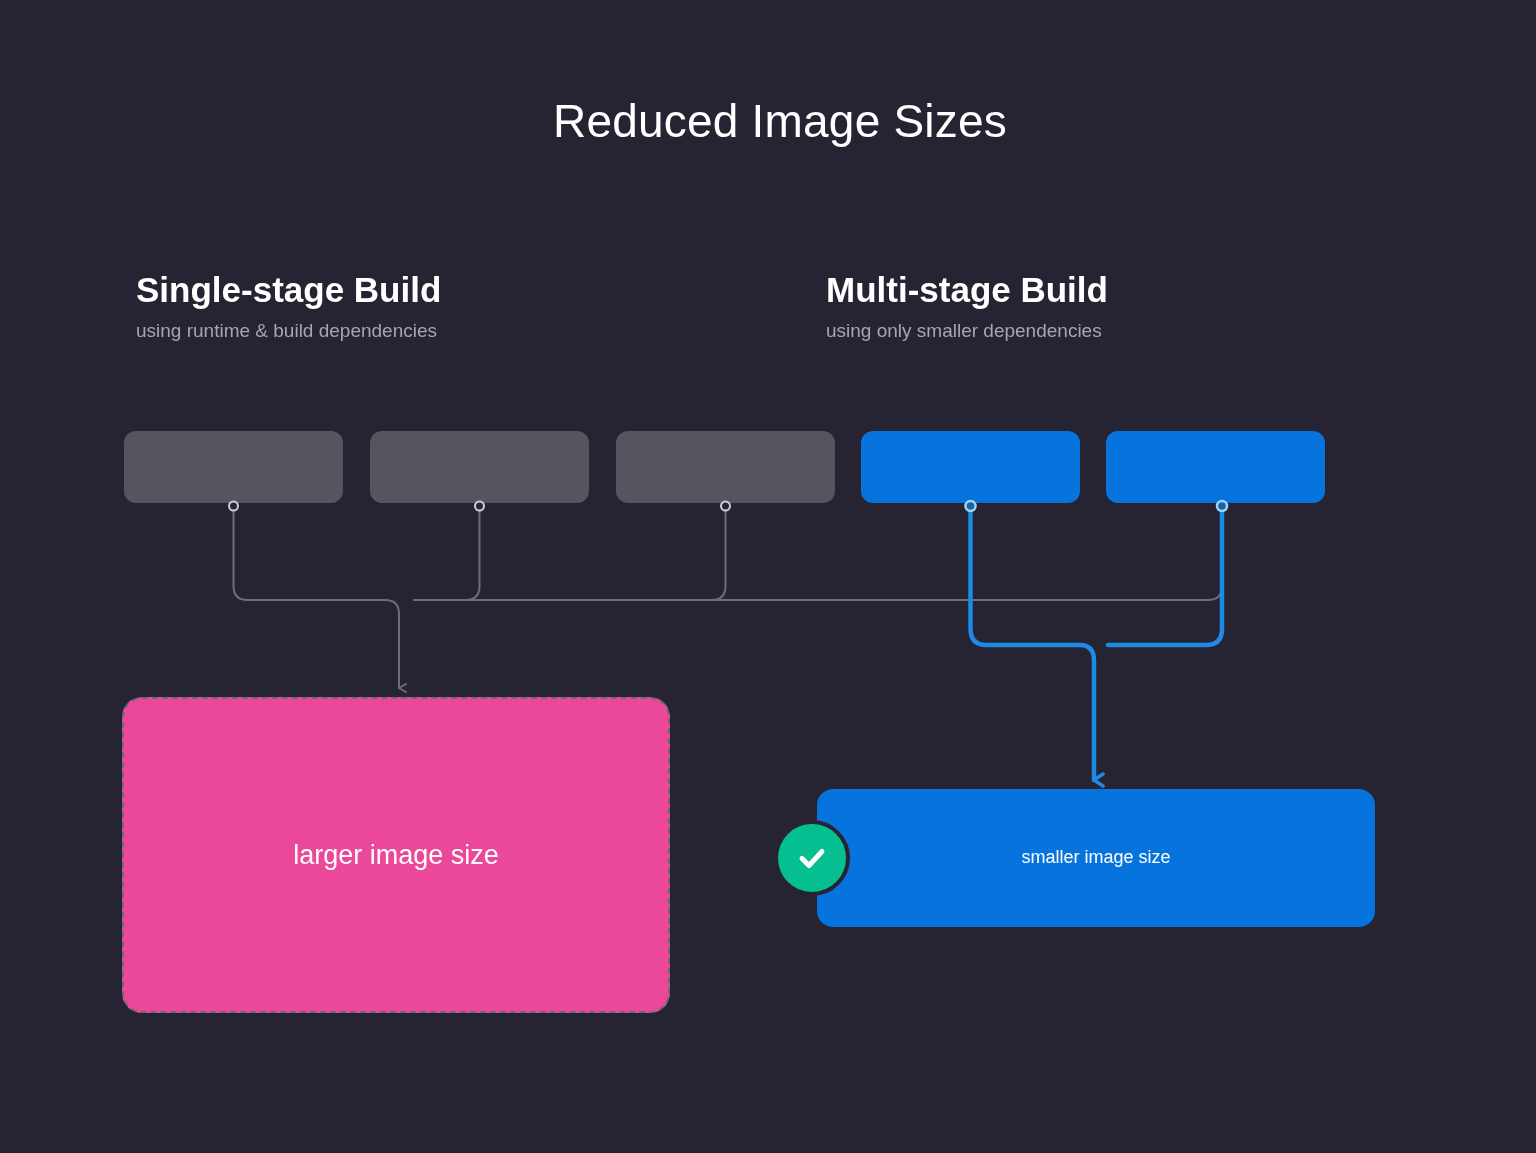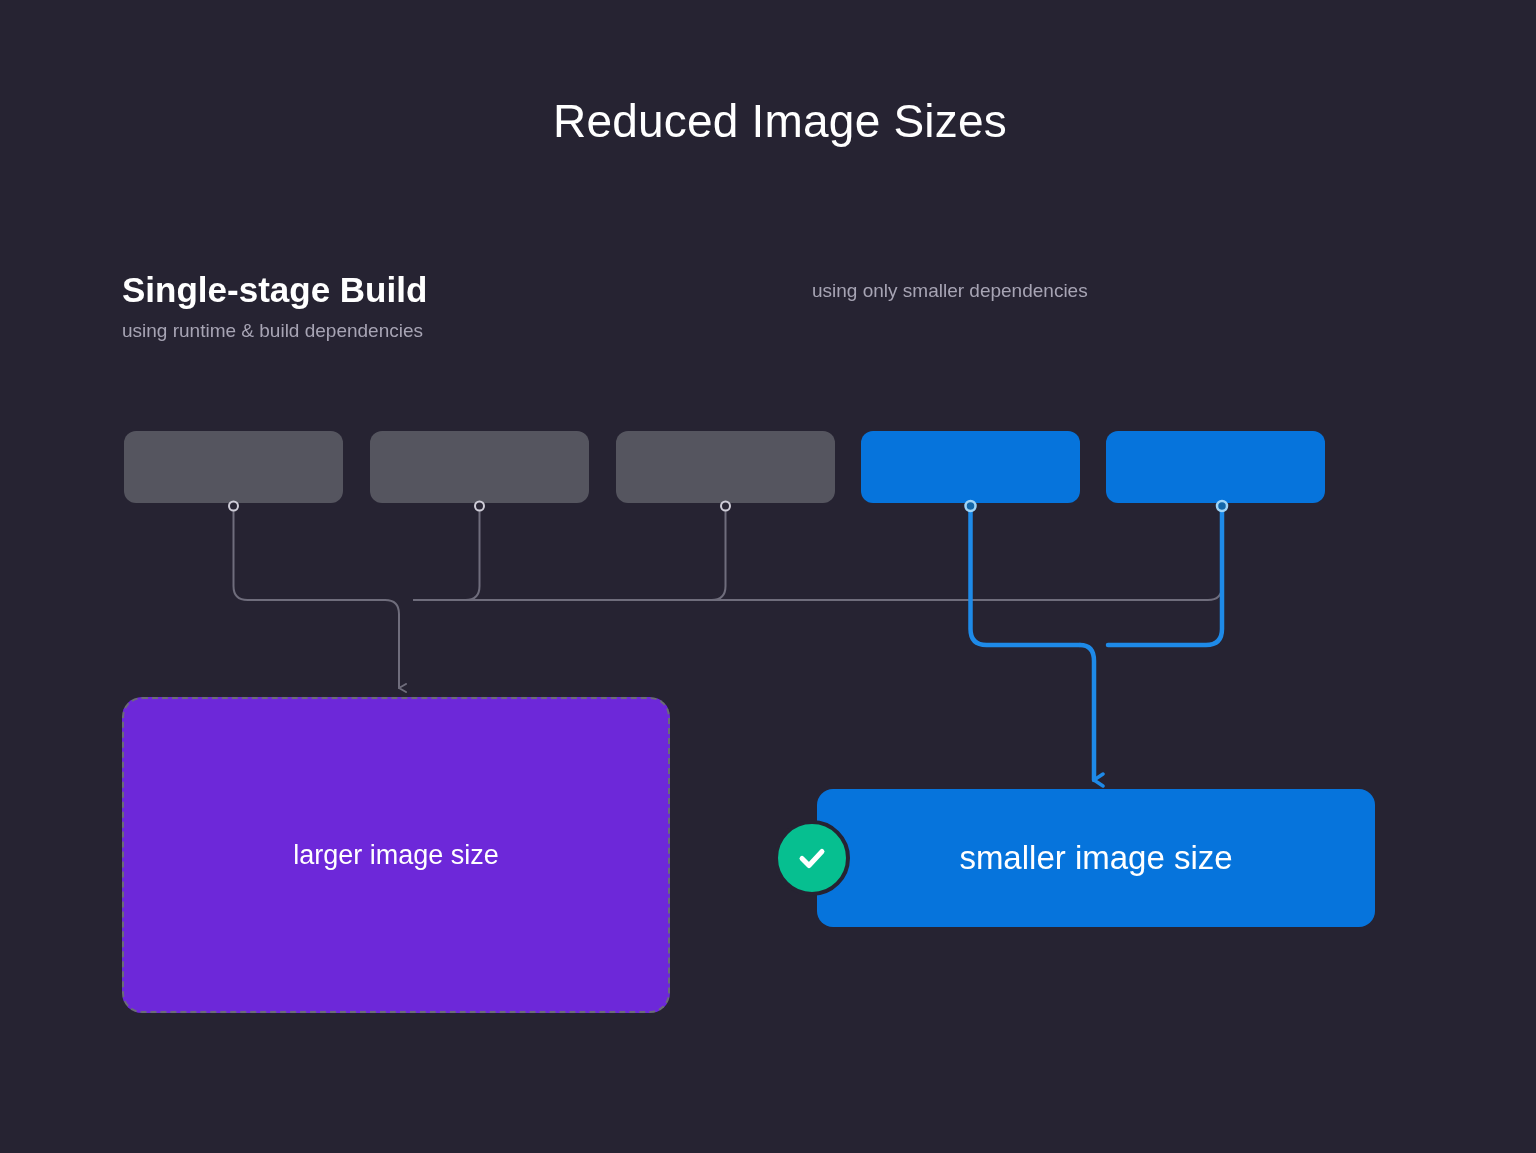--- a/index.html
+++ b/index.html
@@ -31,20 +31,21 @@
     font-size: 46px;
     font-weight: 400;
     letter-spacing: 0.2px;
     color: #ffffff;
     line-height: 1.1;
   }
 
   
   .col-head {
     position: absolute;
+    margin-left: 14px;
   }
   .col-head .title {
     font-size: 35px;
     font-weight: 700;
     color: #ffffff;
     line-height: 1.15;
     white-space: nowrap;
   }
   .col-head .subtitle {
     margin-top: 10px;
@@ -83,21 +84,21 @@
   }
 
   
   #result-larger {
     position: absolute;
     left: 122px;
     top: 697px;
     width: 548px;
     height: 316px;
     box-sizing: border-box;
-    background: #6d28d9;
+    background: #ec4899;
     border: 2px dashed #6b6b77;
     border-radius: 20px;
     display: flex;
     align-items: center;
     justify-content: center;
   }
   #result-larger .label {
     font-size: 27px;
     color: #ffffff;
     line-height: 1.2;
@@ -109,21 +110,21 @@
     top: 789px;
     width: 558px;
     height: 138px;
     background: #0674dc;
     border-radius: 16px;
     display: flex;
     align-items: center;
     justify-content: center;
   }
   #result-smaller .label {
-    font-size: 33px;
+    font-size: 18px;
     color: #ffffff;
     line-height: 1.2;
   }
 
   
   #check-badge {
     position: absolute;
     left: 774px;
     top: 820px;
     width: 76px;
@@ -144,20 +145,21 @@
 <div id="stage">
 
   <div id="page-title">Reduced Image Sizes</div>
 
   <div class="col-head" id="head-single">
     <div class="title">Single-stage Build</div>
     <div class="subtitle">using runtime &amp; build dependencies</div>
   </div>
 
   <div class="col-head" id="head-multi">
+    <div class="title">Multi-stage Build</div>
     <div class="subtitle">using only smaller dependencies</div>
   </div>
 
   <div class="stage-box gray" id="box-s1"></div>
   <div class="stage-box gray" id="box-s2"></div>
   <div class="stage-box gray" id="box-s3"></div>
   <div class="stage-box blue" id="box-m1"></div>
   <div class="stage-box blue" id="box-m2"></div>
 
   <svg id="connectors" viewBox="0 0 1536 1153" width="1536" height="1153">

